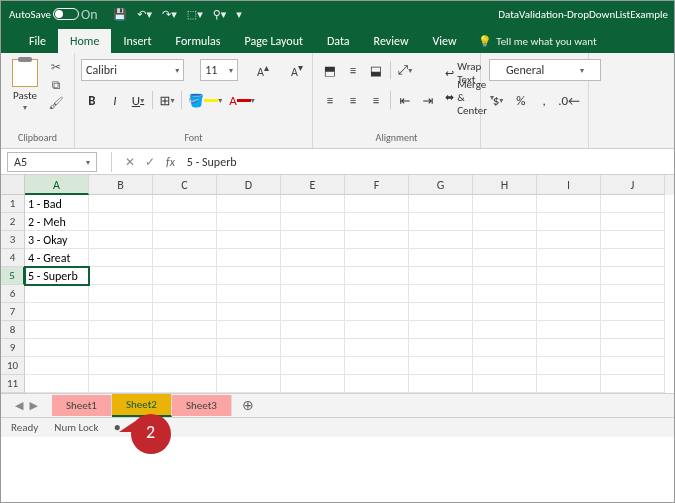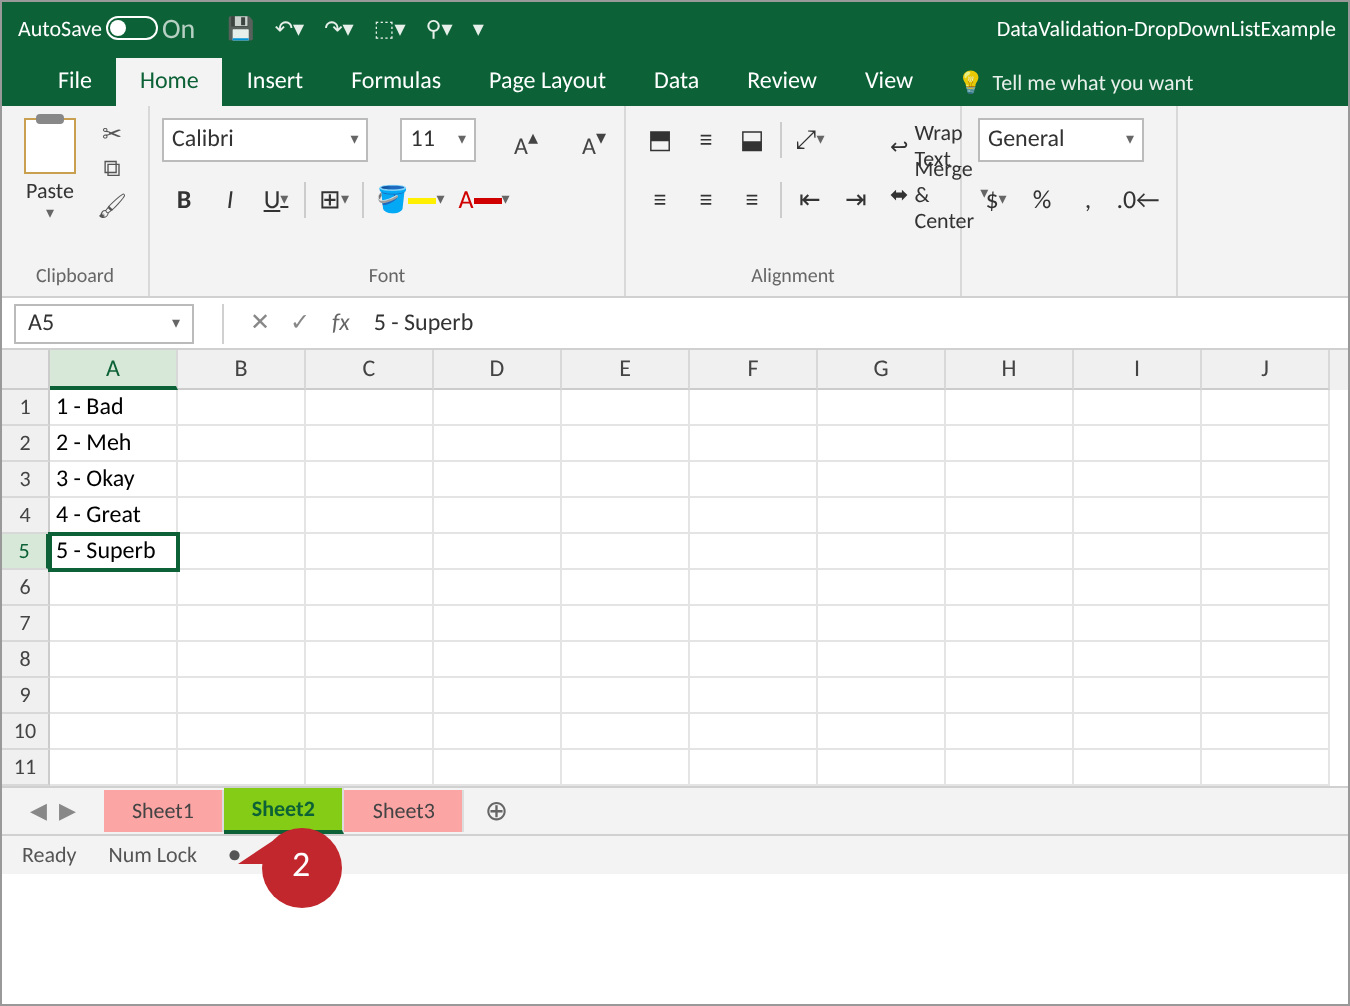--- a/index.html
+++ b/index.html
@@ -20,41 +20,41 @@
 .group-label{text-align:center;font-size:10px;color:#666;padding:1px 0 4px}
 .clipboard{width:74px}
 .clipboard .top{display:flex;gap:2px;padding:2px}
 .paste{display:flex;flex-direction:column;align-items:center;width:36px;cursor:pointer}
 .paste .icn{width:26px;height:28px;background:#fff;border:1px solid #c8a050;position:relative;margin-top:2px}
 .paste .icn::before{content:"";position:absolute;top:-3px;left:5px;width:14px;height:5px;background:#888;border-radius:2px}
 .paste .lbl{font-size:11px;color:#333;margin-top:2px}
 .mini-btns{display:flex;flex-direction:column;gap:2px;padding-top:2px}
 .mini-btns span{width:22px;height:16px;display:flex;align-items:center;justify-content:center;font-size:12px;color:#555;cursor:pointer}
 .font{width:238px}
-.font-row1{display:flex;align-items:flex-end;gap:16px;padding:4px 2px}
+.font-row1{display:flex;align-items:center;gap:16px;padding:4px 2px}
 .font-name{width:104px;height:22px;border:1px solid #bbb;background:#fff;font-size:12px;color:#333;padding:0 4px;display:flex;align-items:center;justify-content:space-between}
 .font-size{width:38px;height:22px;border:1px solid #bbb;background:#fff;font-size:12px;color:#333;padding:0 4px;display:flex;align-items:center;justify-content:space-between}
 .caret{font-size:8px;color:#666}
 .aa{font-size:12px;color:#444;cursor:pointer;padding:0 3px}
 .font-row2{display:flex;align-items:center;gap:1px;padding:4px 2px}
 .rbtn{min-width:22px;height:22px;display:flex;align-items:center;justify-content:center;font-size:13px;color:#333;cursor:pointer;padding:0 3px}
 .rbtn.b{font-weight:bold}
 .rbtn.i{font-style:italic}
 .rbtn.u{text-decoration:underline}
 .sep{width:1px;height:18px;background:#ccc;margin:0 2px}
 .fill-sw{width:14px;height:3px;background:#ffef00;display:inline-block}
 .font-sw{width:14px;height:3px;background:#d00000;display:inline-block}
 .align{width:168px}
 .align-row{display:flex;align-items:center;gap:1px;padding:4px 2px}
 .wrap-merge{display:flex;flex-direction:column;justify-content:center;gap:2px;padding-left:2px}
 .wrap-merge .itm{height:22px;display:flex;align-items:center;gap:3px;font-size:11px;color:#333;cursor:pointer;padding:0 2px}
 .align .cols{display:flex}
 .number{width:108px}
 .number .top{padding:4px}
-.num-sel{height:22px;width:83px;border:1px solid #bbb;background:#fff;font-size:12px;color:#333;padding:0 4px;display:flex;align-items:center;justify-content:space-between}
+.num-sel{height:22px;width:112px;border:1px solid #bbb;background:#fff;font-size:12px;color:#333;padding:0 16px;display:flex;align-items:center;justify-content:space-between}
 .num-row{display:flex;gap:1px;padding:4px 2px}
 .namebox-row{height:26px;border-bottom:1px solid #d0d0d0;display:flex;align-items:center;background:#fff}
 .namebox{width:90px;height:20px;border:1px solid #bbb;margin:0 6px;font-size:12px;padding:0 6px;display:flex;align-items:center;justify-content:space-between;color:#333}
 .fx-sep{width:1px;height:20px;background:#d0d0d0;margin:0 8px}
 .fx-btn{width:20px;text-align:center;color:#888;cursor:pointer}
 .fx-lbl{font-style:italic;color:#666;padding:0 6px;font-size:12px}
 .formula{flex:1;font-size:12px;color:#333;padding-left:6px}
 .grid{position:relative;background:#fff}
 .col-headers{display:flex;height:20px;background:#f0f0f0}
 .corner{width:24px;border-right:1px solid #ccc;border-bottom:1px solid #ccc;background:#eee}
@@ -65,21 +65,21 @@
 .row-h{width:24px;text-align:center;font-size:11px;color:#444;border-right:1px solid #ccc;border-bottom:1px solid #d8d8d8;background:#f0f0f0;line-height:18px}
 .row-h.sel{background:#d8e8d8;border-right:2px solid #0c6136;color:#0c6136}
 .cell{width:64px;border-right:1px solid #e4e4e4;border-bottom:1px solid #e4e4e4;font-size:12px;color:#000;padding:0 3px;line-height:18px;white-space:nowrap;overflow:hidden;font-family:Calibri,sans-serif}
 .cell.selected{outline:2px solid #0c6136;outline-offset:-1px;position:relative;z-index:2}
 .callout{position:absolute;left:118px;top:237px;width:55px;height:48px;z-index:5}
 .callout svg{width:100%;height:100%}
 .callout .num{position:absolute;left:0;top:0;width:55px;height:40px;display:flex;align-items:center;justify-content:center;color:#fff;font-size:18px;padding-left:8px}
 .sheet-tabs{height:24px;border-top:1px solid #d0d0d0;background:#f3f3f3;display:flex;align-items:center;font-size:11px}
 .sheet-nav{display:flex;gap:6px;padding:0 14px;color:#888}
 .sheet-tab{padding:4px 14px;border-right:1px solid #ddd;cursor:pointer;color:#444;background:#fca5a5}
-.sheet-tab.active{background:#84cc16;border-bottom:2px solid #0c6136;color:#0c6136;font-weight:700}
+.sheet-tab.active{background:#eab308;border-bottom:2px solid #0c6136;color:#0c6136;font-weight:400}
 .new-sheet{padding:0 10px;color:#666;cursor:pointer;font-size:14px}
 .statusbar{height:20px;background:#f3f3f3;border-top:1px solid #d0d0d0;display:flex;align-items:center;font-size:11px;color:#555;padding:0 10px;gap:16px}
 </style>
 </head>
 <body>
 
 <div class="titlebar">
   <div class="autosave">
     <span>AutoSave</span>
     <span class="toggle"></span>

